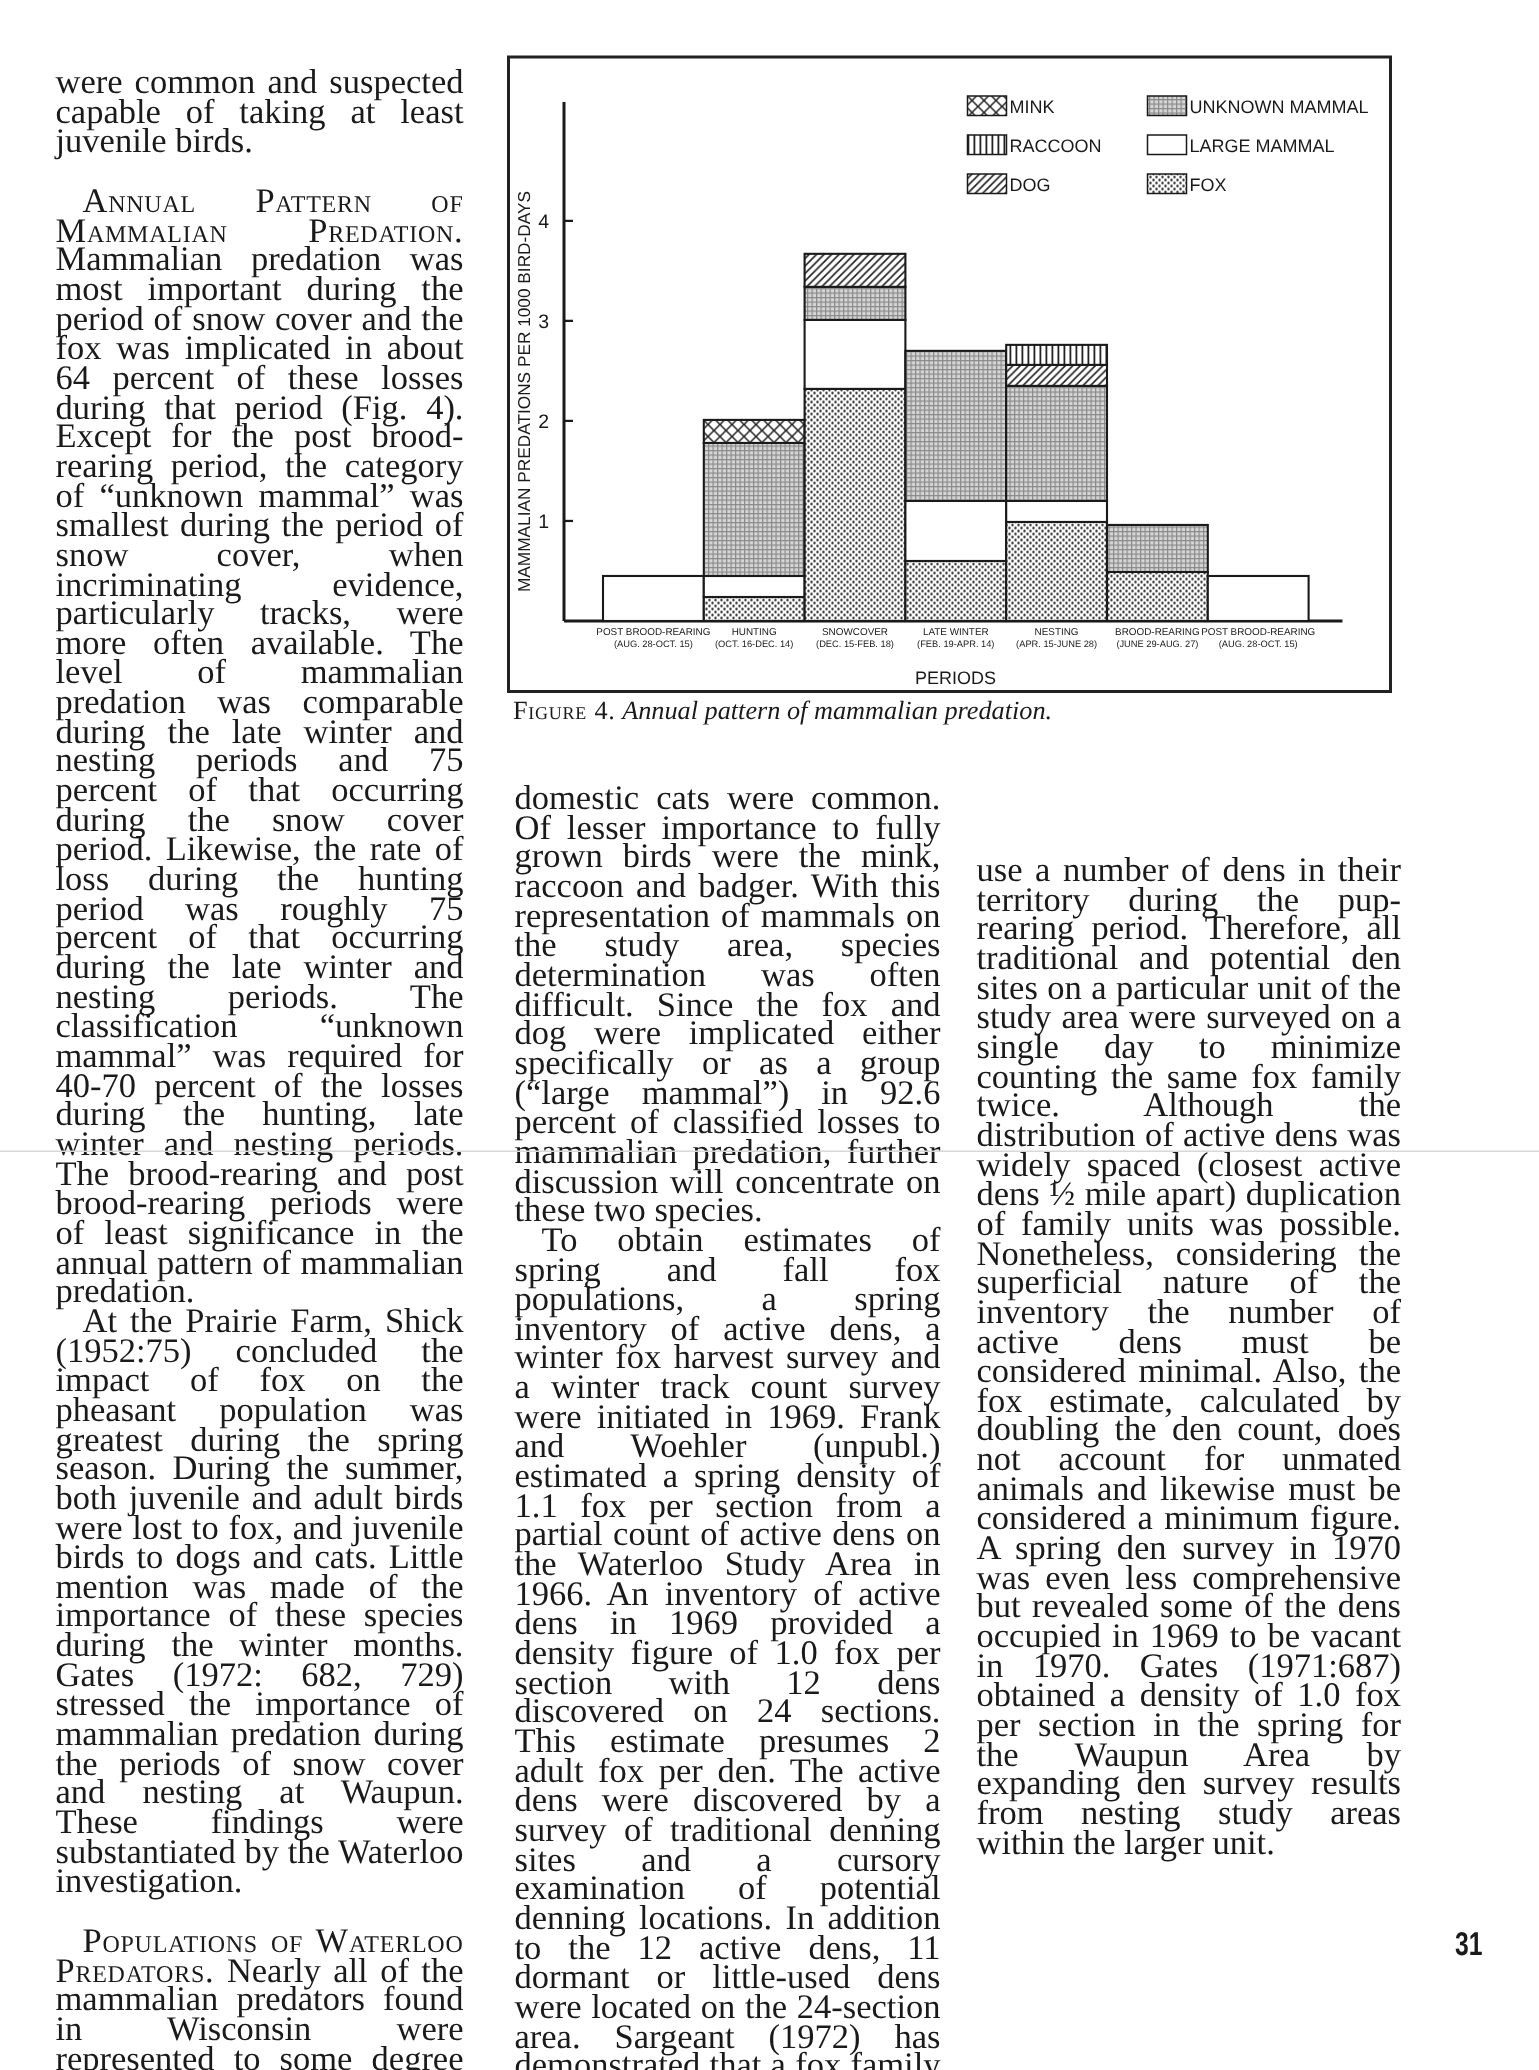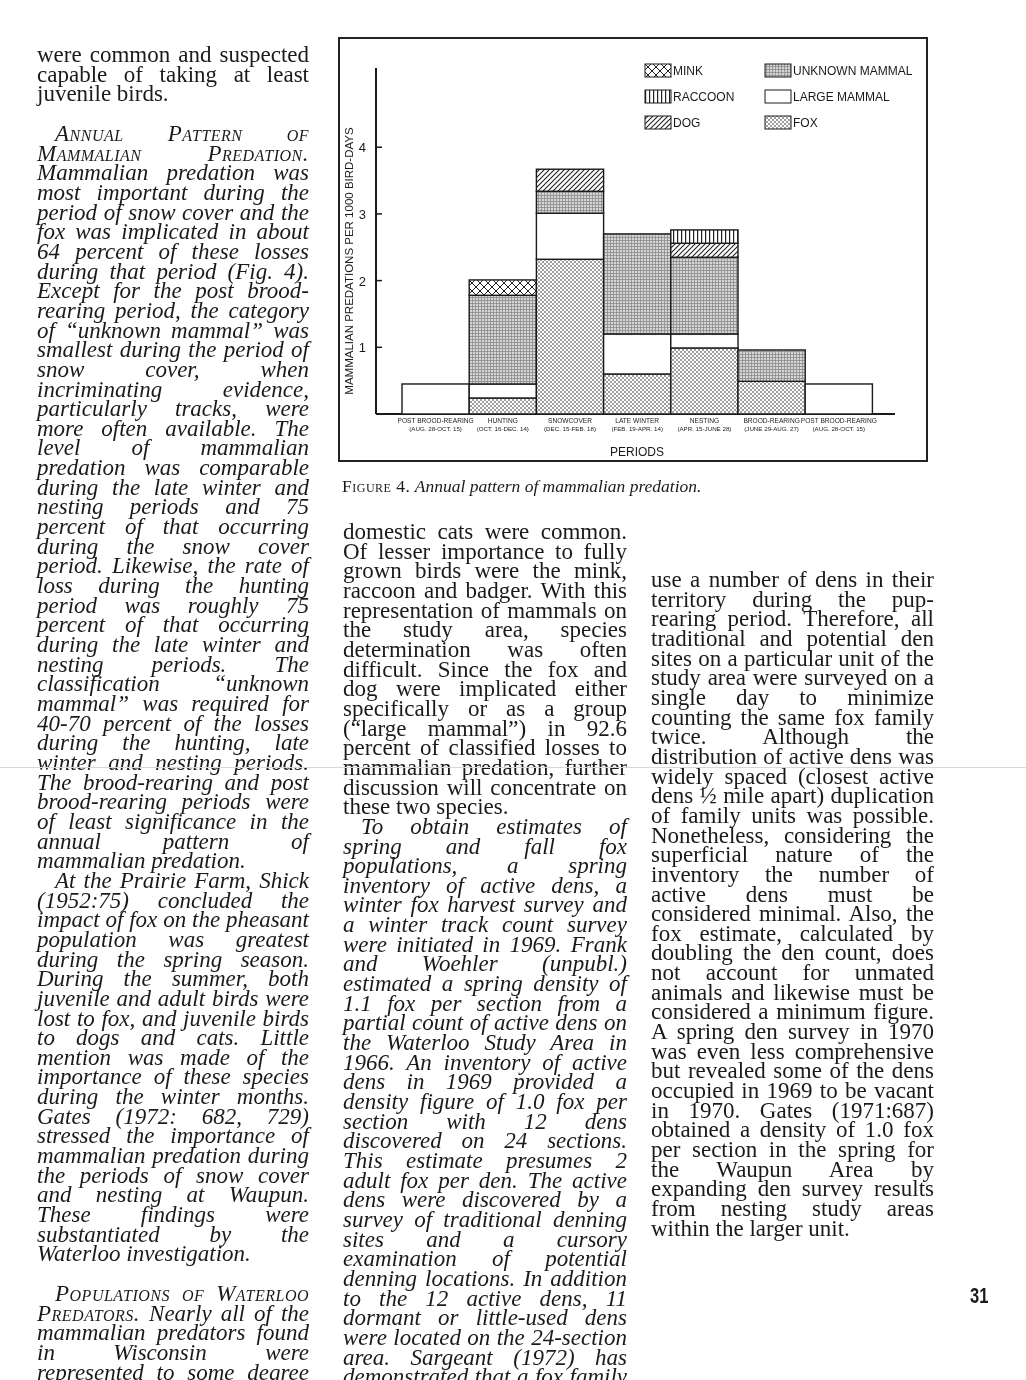--- a/index.html
+++ b/index.html
@@ -1,30 +1,30 @@
 <!DOCTYPE html>
 <html><head>
 <meta charset="utf-8">
 <style>
   html, body { margin:0; padding:0; background:#ffffff; }
   body { width:1026px; height:1380px; position:relative; overflow:hidden; color:#1a1a1a;
          font-family:"DejaVu Serif", "Liberation Serif", serif; }
   .col { position:absolute; font-family:"Liberation Serif", "DejaVu Serif", serif;
          font-size:23px; line-height:19.65px; text-align:justify; }
   .col p { margin:0; }
-  .col p.indent { text-indent:18px;font-style:italic; }
+  .col p.indent { text-indent:18px; }
   .sc { font-variant:small-caps; letter-spacing:0.5px; }
   #col1 { left:37px; top:45px; width:272px; }
   #col2 { left:343px; top:522px; width:284px; }
   #col3 { left:651px; top:538px; width:283px;margin-top:32px; }
   .gap { height:20px; }
   #figure-frame { position:absolute; left:338px; top:37px; width:590px; height:425px;
                   border:2px solid #222; box-sizing:border-box; }
   #chart-svg { position:absolute; left:0; top:0; }
-  #caption { position:absolute; left:342px; top:476px; font-size:17.5px;
+  #caption { position:absolute; left:342px; top:463px; font-size:17.5px;
              font-family:"Liberation Serif", "DejaVu Serif", serif; }
   #caption .fig { font-variant:small-caps; letter-spacing:0.5px; }
   #caption .title { font-style:italic; }
   #page-number { position:absolute; left:970px; top:1283px; font-family:"Liberation Sans", sans-serif;
                  font-weight:bold; font-size:22px; transform:scaleX(0.75); transform-origin:left; }
   #fold-line { position:absolute; left:0; top:767px; width:1026px; height:1px; background:#d8d8d8; }
   .chart-text { font-family:"Liberation Sans", "DejaVu Sans", sans-serif; fill:#1a1a1a; }
 </style>
 </head>
 <body>

